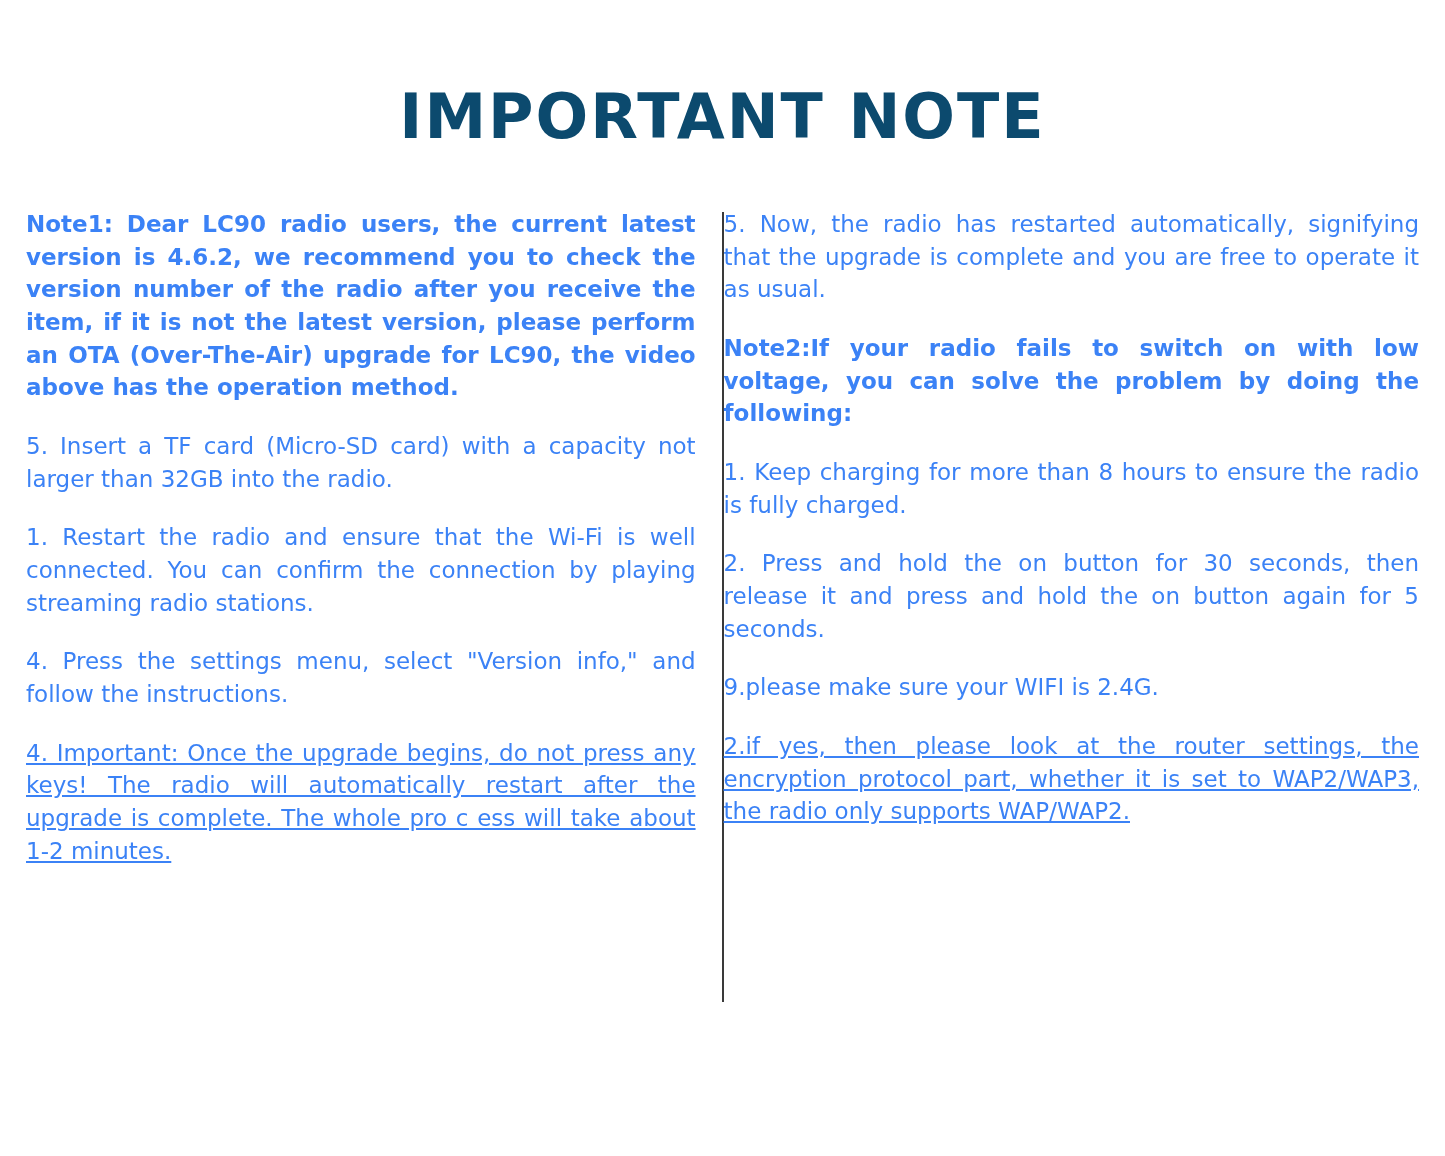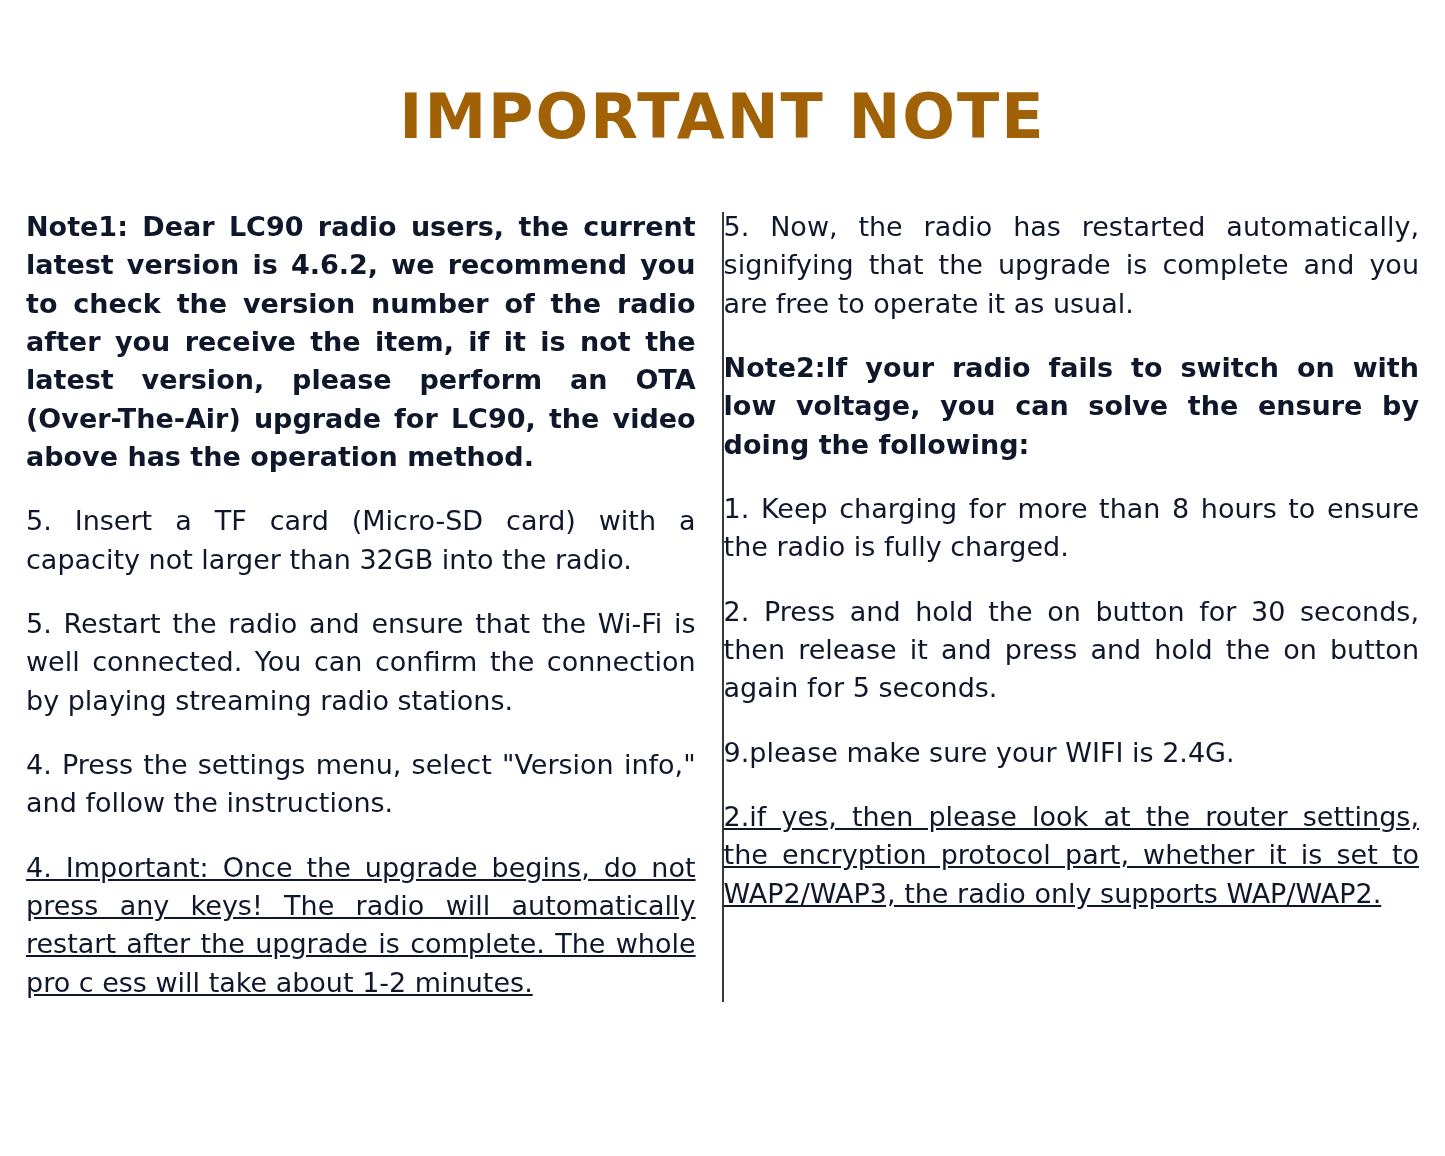--- a/index.html
+++ b/index.html
@@ -20,21 +20,21 @@
     height: 1156px;
     box-sizing: border-box;
     padding: 0;
   }
   .title {
     text-align: center;
     font-family: "DejaVu Sans", sans-serif;
     font-weight: bold;
     font-size: 62px;
     letter-spacing: 2px;
-    color: #a16207;
+    color: #0c4a6e;
     margin: 0;
     padding-top: 86px;
     line-height: 1.0;
   }
   .columns {
     display: flex;
     margin-top: 60px;
     padding: 0 26px 0 26px;
     box-sizing: border-box;
   }
@@ -50,23 +50,23 @@
     background: #3a3a3a;
     margin: 4px 0 6px 0;
     flex: 0 0 auto;
     height: 790px;
   }
   .col-right {
     width: 700px;
   }
   p {
     margin: 0 0 26px 0;
-    font-size: 27px;
+    font-size: 23px;
     line-height: 1.42;
-    color: #0f172a;
+    color: #3b82f6;
   }
   p.justify {
     text-align: justify;
     text-align-last: left;
   }
   p.bold {
     font-weight: bold;
   }
   p:last-child {
     margin-bottom: 0;
@@ -78,30 +78,30 @@
 
 <div class="page">
 
   <h1 class="title">IMPORTANT NOTE</h1>
 
   <div class="columns">
 
     <div class="col col-left">
       <p class="bold justify">Note1: Dear LC90 radio users, the current latest version is 4.6.2, we recommend you to check the version number of the radio after you receive the item, if it is not the latest version, please perform an OTA (Over-The-Air) upgrade for LC90, the video above has the operation method.</p>
       <p class="justify">5. Insert a TF card (Micro-SD card) with a capacity not larger than 32GB into the radio.</p>
-      <p class="justify">5. Restart the radio and ensure that the Wi-Fi is well connected. You can confirm the connection by playing streaming radio stations.</p>
+      <p class="justify">1. Restart the radio and ensure that the Wi-Fi is well connected. You can confirm the connection by playing streaming radio stations.</p>
       <p class="justify">4. Press the settings menu, select "Version info," and follow the instructions.</p>
       <p class="justify">4. Important: Once the upgrade begins, do not press any keys! The radio will automatically restart after the upgrade is complete. The whole pro c ess will take about 1-2 minutes.</p>
     </div>
 
     <div class="divider"></div>
 
     <div class="col col-right">
       <p class="justify">5. Now, the radio has restarted automatically, signifying that the upgrade is complete and you are free to operate it as usual.</p>
-      <p class="bold justify">Note2:If your radio fails to switch on with low voltage, you can solve the ensure by doing the following:</p>
+      <p class="bold justify">Note2:If your radio fails to switch on with low voltage, you can solve the problem by doing the following:</p>
       <p class="justify">1. Keep charging for more than 8 hours to ensure the radio is fully charged.</p>
       <p class="justify">2. Press and hold the on button for 30 seconds, then release it and press and hold the on button again for 5 seconds.</p>
       <p>9.please make sure your WIFI is 2.4G.</p>
       <p class="justify">2.if yes, then please look at the router settings, the encryption protocol part, whether it is set to WAP2/WAP3, the radio only supports WAP/WAP2.</p>
     </div>
 
   </div>
 
 </div>
 

